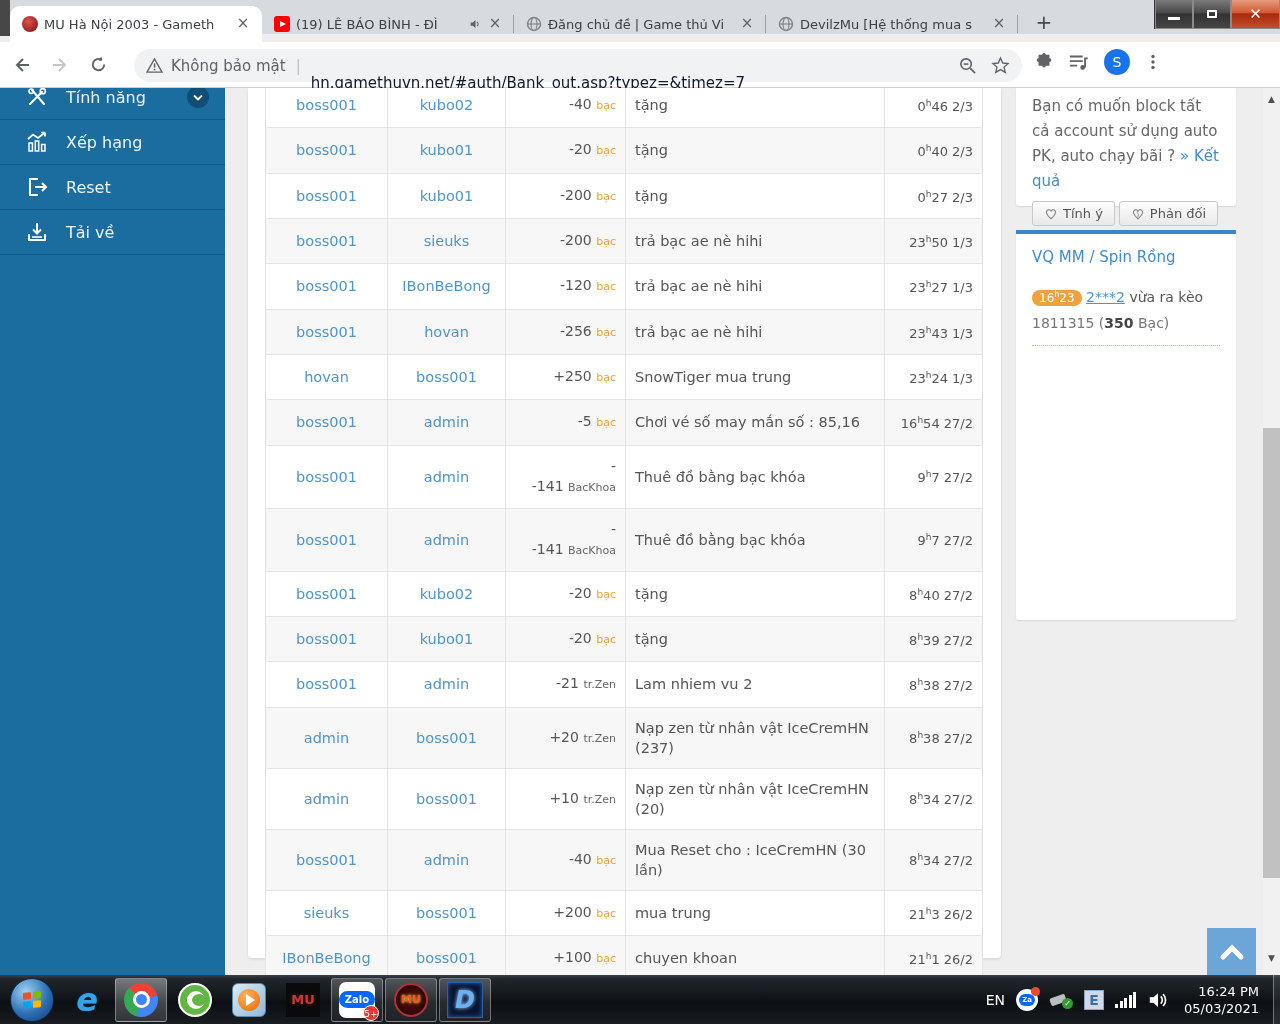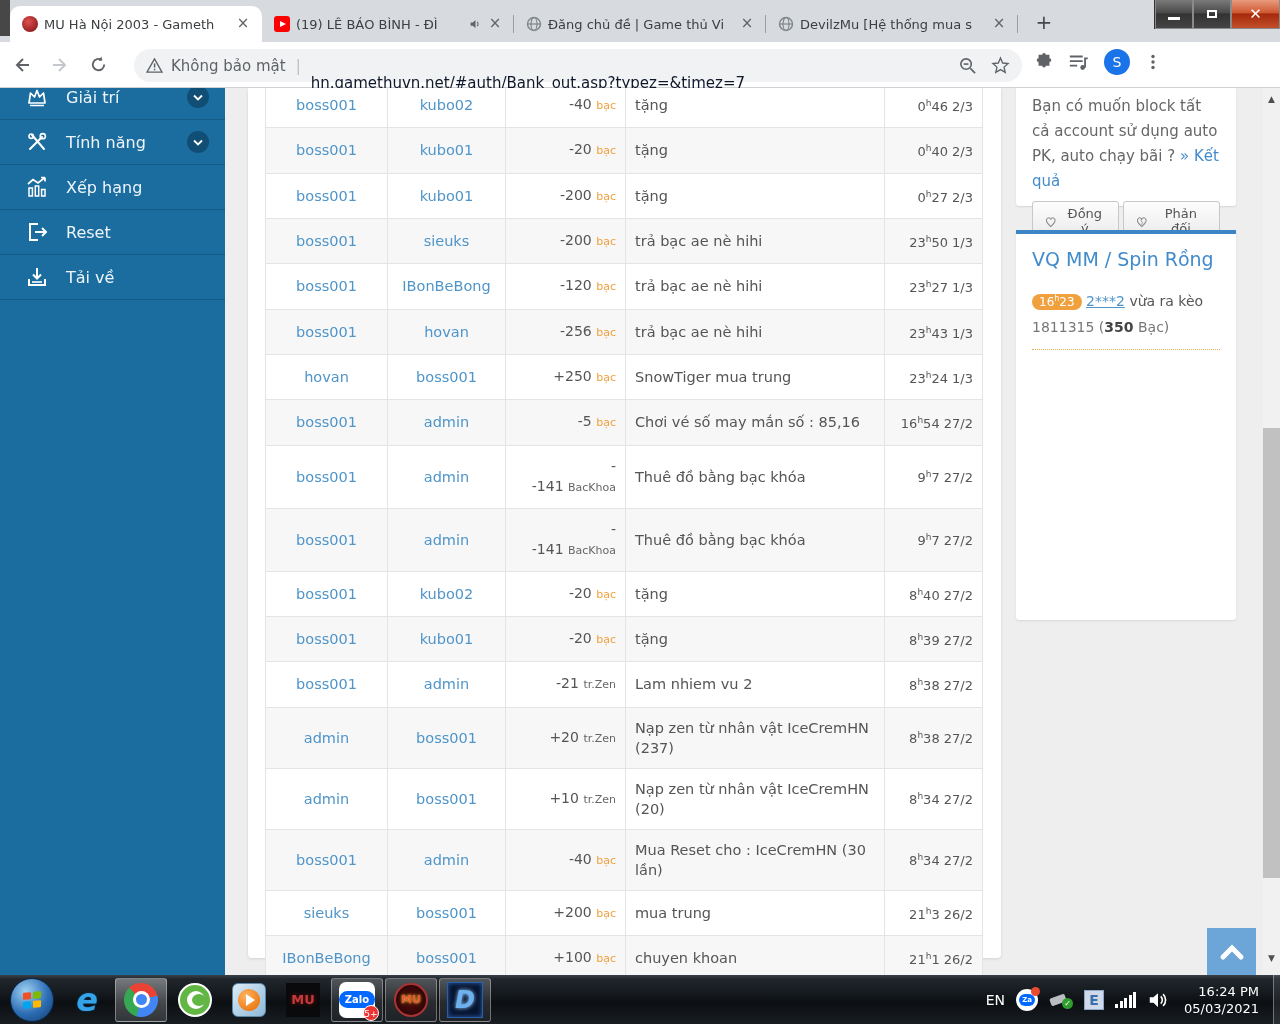--- a/index.html
+++ b/index.html
@@ -1,20 +1,20 @@
 <!DOCTYPE html>
 <html><head>
 <meta charset="utf-8">
 <style>
   * { margin:0; padding:0; box-sizing:border-box; }
   html,body { width:1280px; height:1024px; overflow:hidden;
     font-family:"DejaVu Sans", sans-serif; background:#eee; }
 
   
-  .tabbar { position:absolute; left:0; top:0; width:1280px; height:42px; background:#d7dade; }
+  .tabbar { position:absolute; left:0; top:0; width:1280px; height:34px; background:#d7dade; }
   .win-edge { position:absolute; left:0; top:0; width:10px; height:36px; background:#474747; }
   .tab { position:absolute; top:6px; height:36px; width:252px; display:flex; align-items:center;
     padding:0 10px 0 12px; font-size:13px; color:#3c4043; cursor:default; }
   .tab .title { flex:1; white-space:nowrap; overflow:hidden; margin:0 6px; }
   .tab.active { background:#fff; border-radius:10px 10px 0 0; z-index:2; }
   .tab:not(.active)::after { content:""; position:absolute; right:0; top:9px; height:18px; width:1px; background:#9aa0a6; }
   .tab-close { width:18px; height:18px; border-radius:50%; text-align:center; line-height:17px;
     font-size:15px; color:#5f6368; flex:none; }
   .fav { width:16px; height:16px; flex:none; display:inline-block; position:relative; }
   .fav-mu { background:radial-gradient(circle at 40% 35%, #e05050, #7a0f0f); border-radius:50%; }
@@ -85,21 +85,21 @@
   .poll-link { color:#428bca; text-decoration:none; }
   .poll-btns { margin-top:7px; display:flex; }
   .poll-btn { border:1px solid #c8c8c8; border-radius:3px; background:linear-gradient(#fdfdfd,#e9e9e9);
     font-size:13px; color:#555; padding:4px 11px; display:flex; align-items:center; gap:5px;
     font-family:"DejaVu Sans", sans-serif; }
   .poll-btn + .poll-btn { margin-left:4px; }
 
   .panel-spin { position:absolute; left:1016px; top:142px; width:220px; height:390px; background:#fff;
     border-top:4px solid #3d85c6; border-radius:0 0 3px 3px; box-shadow:0 1px 2px rgba(0,0,0,.1);
     padding:14px 16px; }
-  .spin-title { color:#428bca; font-size:19px; margin-bottom:16px; }
+  .spin-title { color:#428bca; font-size:15px; margin-bottom:16px; }
   .spin-entry { font-size:14px; line-height:25px; color:#555; border-bottom:1px dotted #f0ad4e; padding-bottom:9px; }
   .badge-time { background:#f0a13e; color:#fff; border-radius:9px; padding:1px 7px; font-size:12px; }
   .badge-time sup { font-size:8px; }
   .spin-player { color:#4f95ca; }
   .spin-line2 { color:#777; }
   .spin-bold { font-weight:bold; color:#444; }
 
   
   .scrollbar { position:absolute; right:0; top:0; width:17px; height:887px; background:#f1f1f1; }
   .sb-arrow { position:absolute; left:0; width:17px; height:17px; color:#505050; font-size:9px;
@@ -299,33 +299,20 @@
   </div>
 </div>
 
 <div class="viewport">
 
   <div class="sidebar">
       <div id="sidebar-host">
         <div class="side-item">
           <span class="s-ic">
             <svg width="26" height="24" viewBox="0 0 24 24">
-              <path d="M4 18 L5.5 8 L9.5 12 L12 5.5 L14.5 12 L18.5 8 L20 18 Z M5 20.5 H19" stroke="#fff" stroke-width="1.7" fill="none" stroke-linejoin="round"></path>
-            </svg>
-          </span>
-          <span>Giải trí</span>
-          <span class="side-chev">
-            <svg width="10" height="7" viewBox="0 0 10 7">
-              <path d="M1 1.5 L5 5.5 L9 1.5" stroke="#fff" stroke-width="1.8" fill="none"></path>
-            </svg>
-          </span>
-        </div>
-        <div class="side-item">
-          <span class="s-ic">
-            <svg width="26" height="24" viewBox="0 0 24 24">
               <path d="M5 19 L17 7 M7 5 L19 19" stroke="#fff" stroke-width="2" fill="none" stroke-linecap="round"></path>
               <circle cx="17.8" cy="6.2" r="2.6" stroke="#fff" stroke-width="1.6" fill="none"></circle>
               <circle cx="6.2" cy="6.2" r="2.2" stroke="#fff" stroke-width="1.6" fill="none"></circle>
             </svg>
           </span>
           <span>Tính năng</span>
           <span class="side-chev">
             <svg width="10" height="7" viewBox="0 0 10 7">
               <path d="M1 1.5 L5 5.5 L9 1.5" stroke="#fff" stroke-width="1.8" fill="none"></path>
             </svg>
@@ -500,21 +487,21 @@
   <div class="panel-poll">
     <div class="poll-text">
       <span>Bạn có muốn block tất cả account sử dụng auto PK, auto chạy bãi ?</span>
       <a class="poll-link" href="#">» Kết quả</a>
     </div>
     <div class="poll-btns">
       <button class="poll-btn">
         <svg width="14" height="13" viewBox="0 0 24 22">
             <path d="M12 20 C4 13 2 8 6.5 5 C9.5 3.2 12 5.8 12 7.8 C12 5.8 14.5 3.2 17.5 5 C22 8 20 13 12 20 Z" stroke="#8a8a8a" stroke-width="1.8" fill="none"></path>
           </svg>
-        <span>Đồng ý</span>
+        <span>Tính ý</span>
       </button>
       <button class="poll-btn">
         <svg width="14" height="13" viewBox="0 0 24 22">
             <path d="M12 20 C4 13 2 8 6.5 5 C9.5 3.2 12 5.8 12 7.8 C12 5.8 14.5 3.2 17.5 5 C22 8 20 13 12 20 Z" stroke="#8a8a8a" stroke-width="1.8" fill="none"></path>
             <path d="M12 6 L10.5 10 L13.5 12.5 L11.5 17" stroke="#8a8a8a" stroke-width="1.4" fill="none"></path>
           </svg>
         <span>Phản đối</span>
       </button>
     </div>
   </div>

